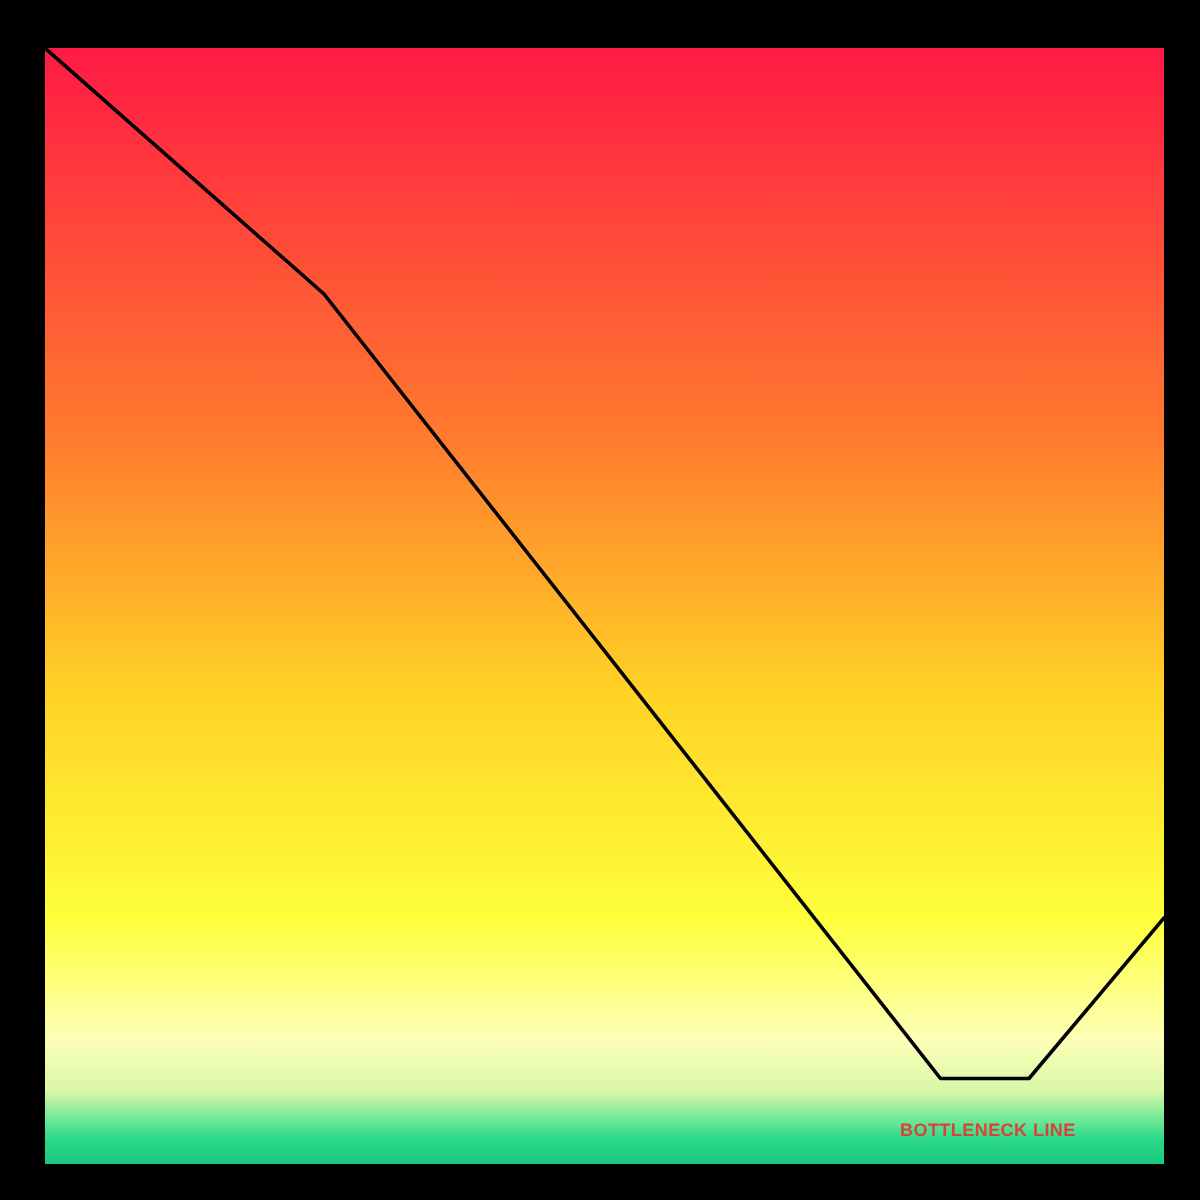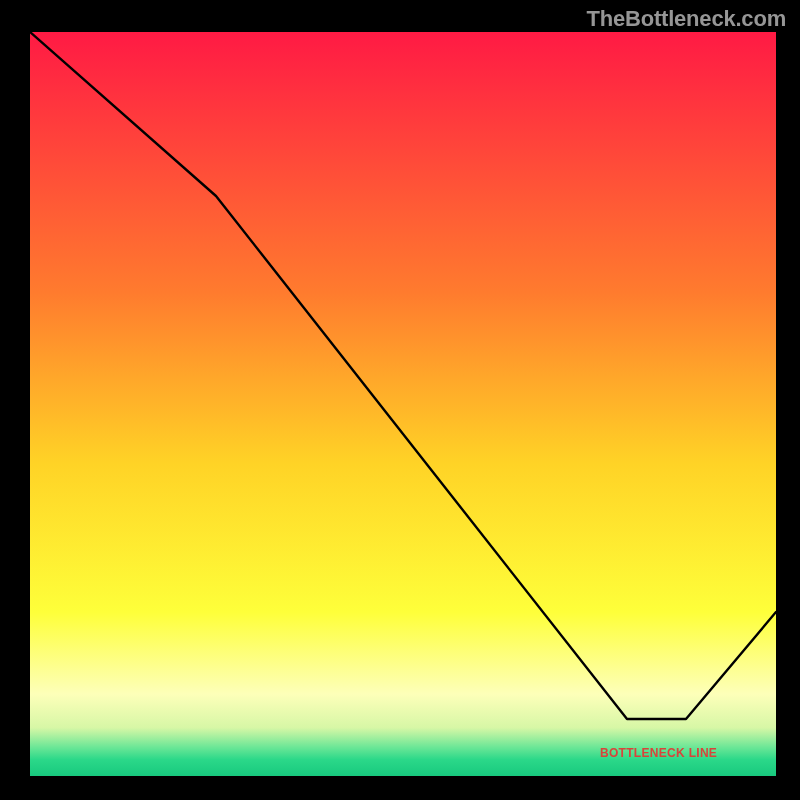--- a/index.html
+++ b/index.html
@@ -49,21 +49,20 @@
     color: #d8443a;
     letter-spacing: 0.3px;
     white-space: nowrap;
   }
 </style>
 </head>
 <body>
 
 <div class="container">
 
-  <div class="watermark">TheBottleneck.com</div>
 
   <div class="plot-area">
     <svg viewBox="0 0 746 744" preserveAspectRatio="none">
       <defs>
         <linearGradient id="bg-grad" x1="0" y1="0" x2="0" y2="1">
           <stop offset="0%" stop-color="#ff1a44"></stop>
           <stop offset="35%" stop-color="#ff7b2e"></stop>
           <stop offset="58%" stop-color="#ffd326"></stop>
           <stop offset="78%" stop-color="#feff3a"></stop>
           <stop offset="89%" stop-color="#fdffb9"></stop>

